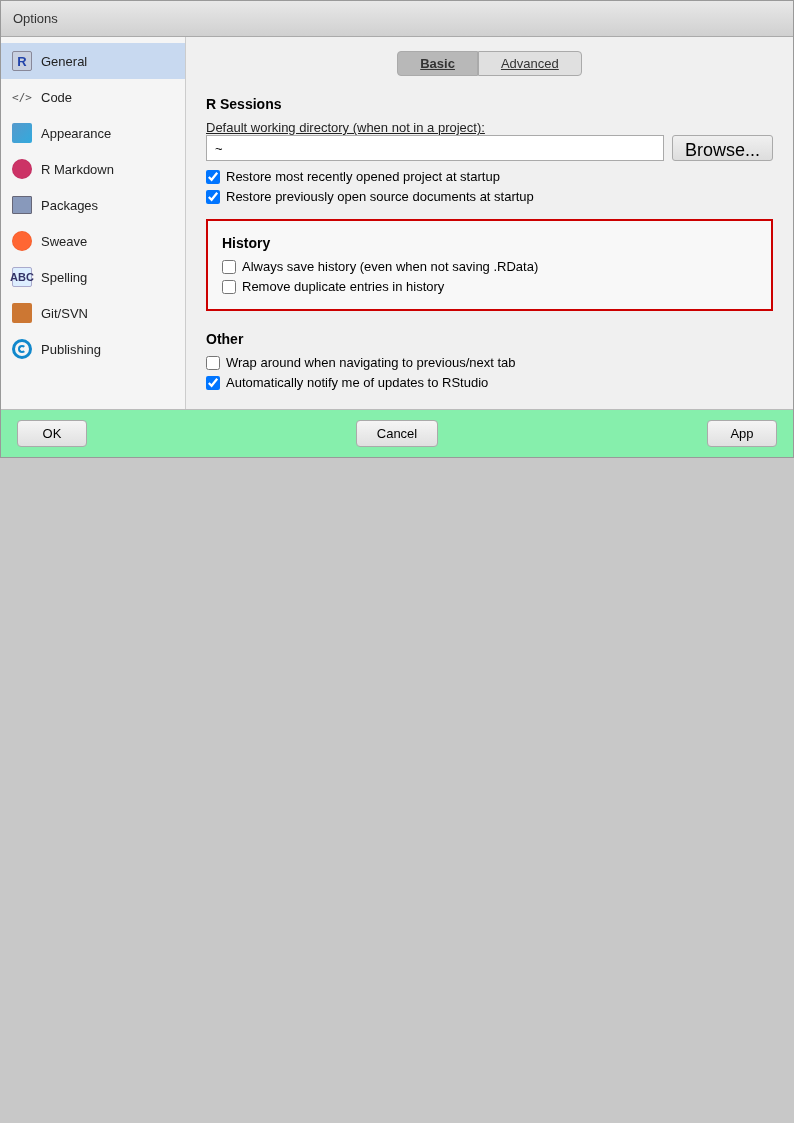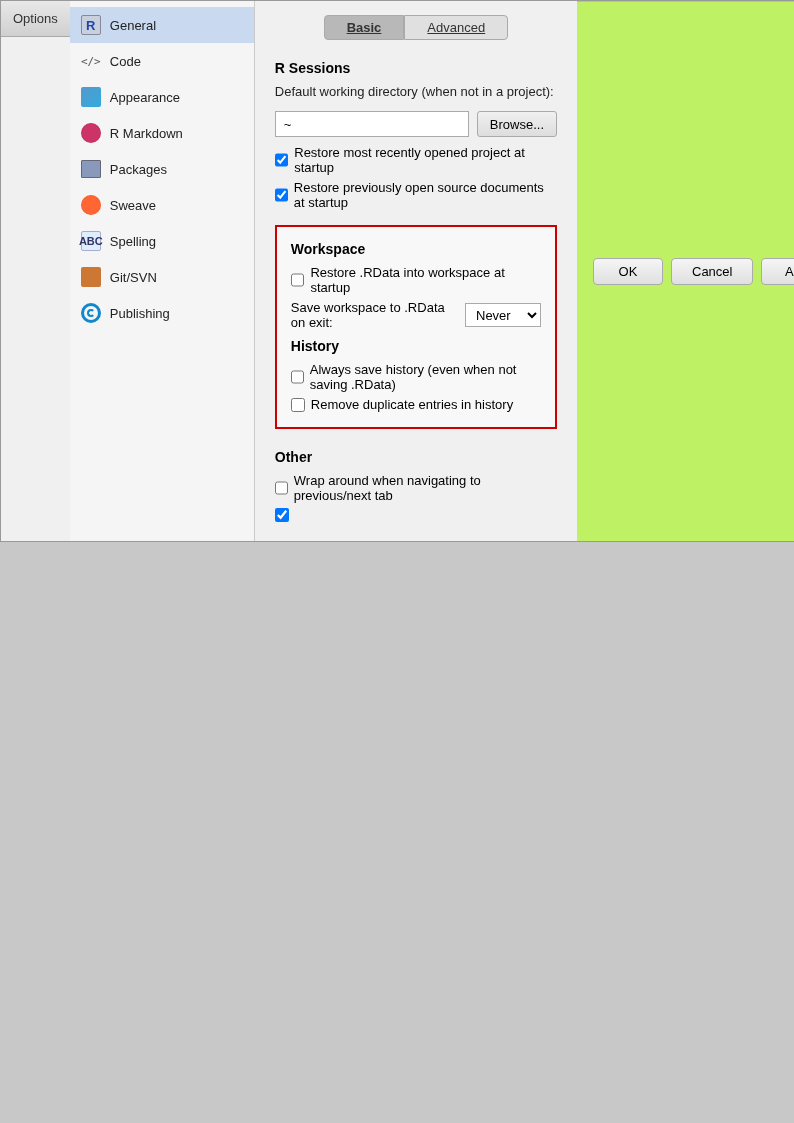--- a/index.html
+++ b/index.html
@@ -21,21 +21,21 @@
       height: 36px;
       display: flex;
       align-items: center;
     }
 
     .dialog {
       width: 794px;
       background: #f0f0f0;
       border: 1px solid #999;
       display: flex;
-      flex-direction: row;
+      flex-direction: column;
     }
 
     .dialog-body {
       display: flex;
       flex: 1;
     }
 
     
     .sidebar {
       width: 185px;
@@ -117,23 +117,24 @@
       margin-bottom: 8px;
       margin-top: 4px;
     }
 
     
     .r-sessions {
       margin-bottom: 10px;
     }
 
     .field-label {
-      margin-bottom: 12px;
+      margin-bottom: 0;
       font-size: 13px;
       color: #222;
+      text-decoration: underline;
     }
 
     .input-row {
       display: flex;
       gap: 8px;
       margin-bottom: 8px;
     }
 
     .text-input {
       flex: 1;
@@ -142,21 +143,21 @@
       padding: 4px 8px;
       font-size: 13px;
       height: 26px;
     }
 
     .browse-btn {
       padding: 4px 12px;
       border: 1px solid #aaa;
       background: linear-gradient(to bottom, #f0f0f0, #ddd);
       cursor: pointer;
-      font-size: 13px;
+      font-size: 18px;
       border-radius: 3px;
       height: 26px;
     }
 
     .checkbox-row {
       display: flex;
       align-items: center;
       gap: 6px;
       margin-bottom: 5px;
       font-size: 13px;
@@ -194,25 +195,25 @@
     }
 
     
     .other-section {
       margin-top: 4px;
     }
 
     
     .dialog-footer {
       display: flex;
-      justify-content: flex-start;
+      justify-content: space-between;
       align-items: center;
       padding: 10px 16px;
       border-top: 1px solid #bbb;
-      background: #bef264;
+      background: #86efac;
       gap: 8px;
     }
 
     .footer-btn {
       padding: 5px 20px;
       border: 1px solid #aaa;
       background: linear-gradient(to bottom, #f5f5f5, #e0e0e0);
       cursor: pointer;
       font-size: 13px;
       border-radius: 4px;
@@ -387,35 +388,20 @@
           <label>Restore most recently opened project at startup</label>
         </div>
         <div class="checkbox-row">
           <input type="checkbox" checked="" style="">
           <label>Restore previously open source documents at startup</label>
         </div>
       </div>
 
       <div class="workspace-box">
 
-        <div>
-          <div class="section-title">Workspace</div>
-          <div class="checkbox-row">
-            <input type="checkbox" style="">
-            <label>Restore .RData into workspace at startup</label>
-          </div>
-          <div class="save-row">
-            <span>Save workspace to .RData on exit:</span>
-            <select class="select-dropdown">
-              <option>Never</option>
-              <option>Always</option>
-              <option>Ask</option>
-            </select>
-          </div>
-        </div>
 
         <div>
           <div class="section-title">History</div>
           <div class="checkbox-row">
             <input type="checkbox" style="">
             <label>Always save history (even when not saving .RData)</label>
           </div>
           <div class="checkbox-row">
             <input type="checkbox" style="">
             <label>Remove duplicate entries in history</label>
@@ -425,20 +411,21 @@
       </div>
 
       <div class="other-section">
         <div class="section-title">Other</div>
         <div class="checkbox-row">
           <input type="checkbox" style="">
           <label>Wrap around when navigating to previous/next tab</label>
         </div>
         <div class="checkbox-row">
           <input type="checkbox" checked="" style="">
+          <label>Automatically notify me of updates to RStudio</label>
         </div>
       </div>
 
     </div>
   </div>
 
   <div class="dialog-footer">
     <button class="footer-btn">OK</button>
     <button class="footer-btn">Cancel</button>
     <button class="footer-btn">App</button>

